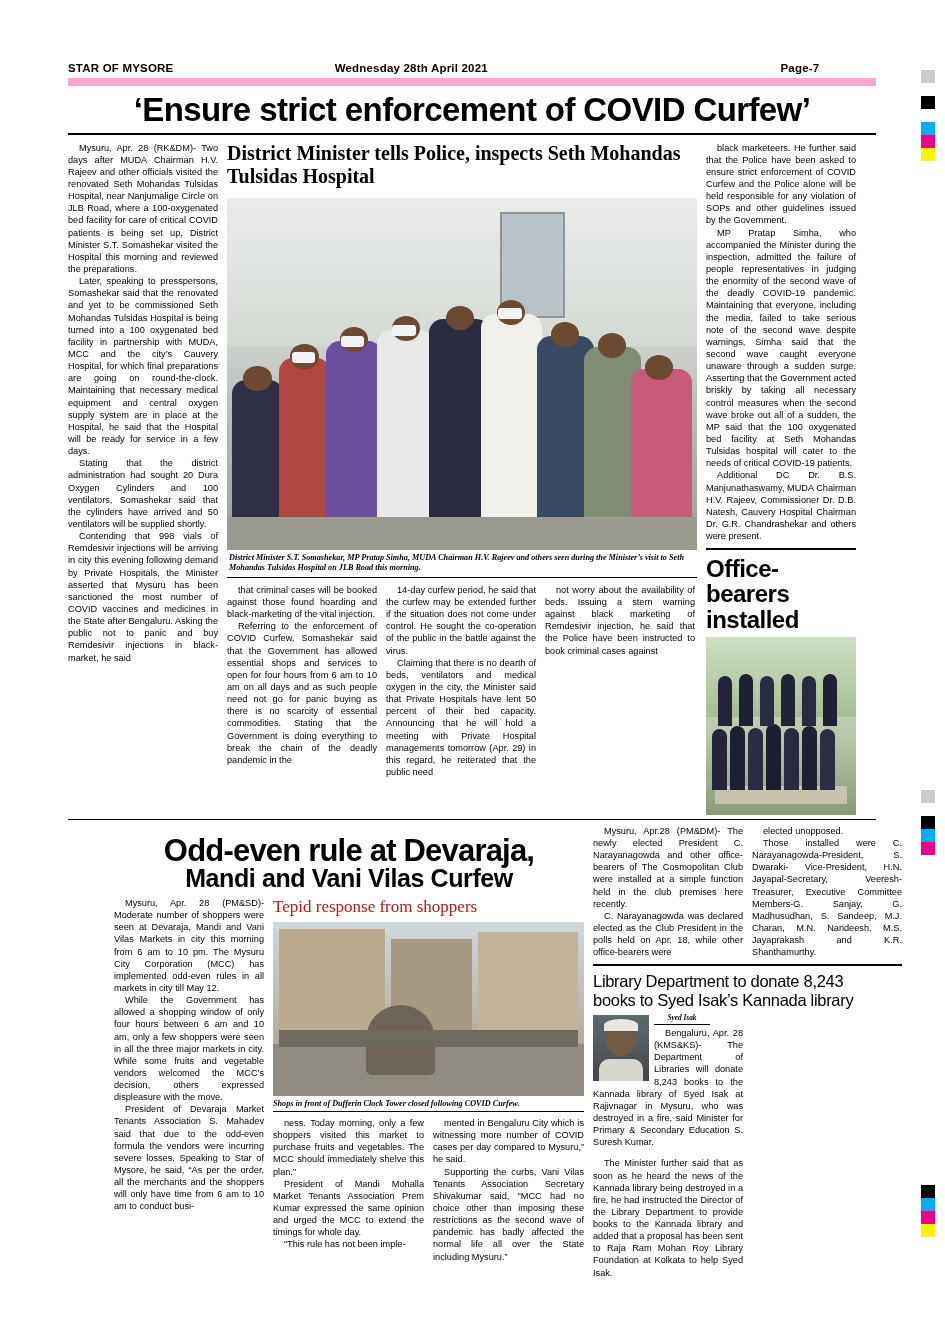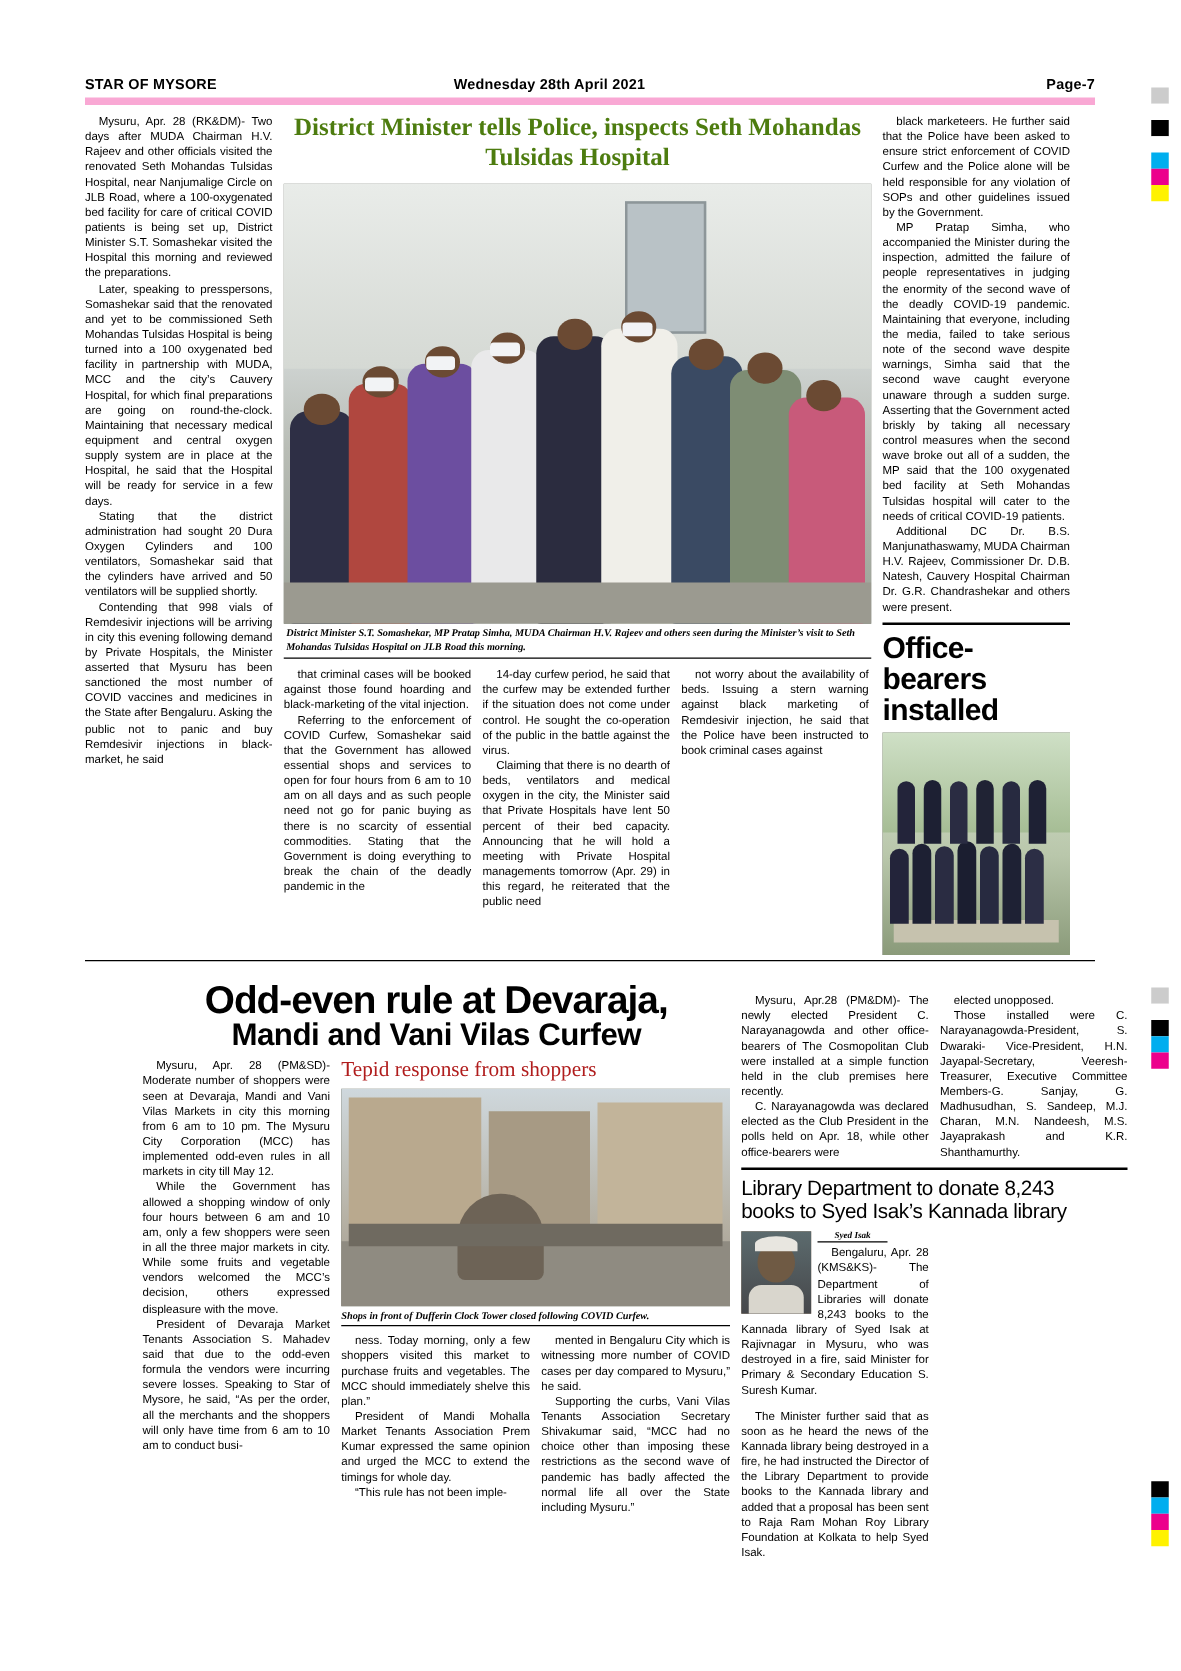--- a/index.html
+++ b/index.html
@@ -12,22 +12,22 @@
     overflow: hidden;
   }
   .page {
     position:absolute;
     left:68px; top:62px;
     width:808px; height:1215px;
     background:#fff;
   }
   
   .masthead {
-    display:flex; align-items:flex-end; justify-content:space-between;
-    border-bottom:6px solid #f9a8d4;
+    display:flex; align-items:flex-end; justify-content:flex-start;
+    border-bottom:8px solid #f9a8d4;
     padding-bottom:4px;
     font-size:11.5px; font-weight:bold;
     letter-spacing:0.2px;
   }
   .masthead .mh-left { width:33%; }
   .masthead .mh-center { width:40%; text-align:left; }
   .masthead .mh-right { width:20%; text-align:right; }
 
   
   .main-headline {
@@ -42,25 +42,25 @@
     padding-bottom:5px;
   }
 
   
   .top-zone { display:flex; gap:9px; margin-top:7px; }
   .col { font-size:9.2px; line-height:1.32; text-align:justify; }
   .col p { margin:0 0 0 0; text-indent:11px; }
   .col-narrow { width:150px; }
   .deck {
     font-family:"Liberation Serif", serif;
-    color:#4d7c0f;
+    color:#000000;
     font-weight:bold;
     font-size:20px;
     line-height:1.18;
-    text-align:center;
+    text-align:left;
     margin:0 0 9px 0;
   }
   .center-block { width:470px; }
   .photo {
     width:100%;
     background:#6b6f63;
     position:relative;
     overflow:hidden;
   }
   .photo-cap {
@@ -153,20 +153,21 @@
 </div>
 
 <div class="page">
 
   <div class="masthead">
     <div class="mh-left">STAR OF MYSORE</div>
     <div class="mh-center">Wednesday 28th April 2021</div>
     <div class="mh-right">Page-7</div>
   </div>
 
+  <div class="main-headline">‘Ensure strict enforcement of COVID Curfew’</div>
 
   <div class="top-zone">
 
     <div class="col col-narrow">
       <p>Mysuru, Apr. 28 (RK&amp;DM)- Two days after MUDA Chairman H.V. Rajeev and other officials visited the renovated Seth Mohandas Tulsidas Hospital, near Nanjumalige Circle on JLB Road, where a 100-oxygenated bed facility for care of critical COVID patients is being set up, District Minister S.T. Somashekar visited the Hospital this morning and reviewed the preparations.</p>
       <p>Later, speaking to presspersons, Somashekar said that the renovated and yet to be commissioned Seth Mohandas Tulsidas Hospital is being turned into a 100 oxygenated bed facility in partnership with MUDA, MCC and the city’s Cauvery Hospital, for which final preparations are going on round-the-clock. Maintaining that necessary medical equipment and central oxygen supply system are in place at the Hospital, he said that the Hospital will be ready for service in a few days.</p>
       <p>Stating that the district administration had sought 20 Dura Oxygen Cylinders and 100 ventilators, Somashekar said that the cylinders have arrived and 50 ventilators will be supplied shortly.</p>
       <p>Contending that 998 vials of Remdesivir injections will be arriving in city this evening following demand by Private Hospitals, the Minister asserted that Mysuru has been sanctioned the most number of COVID vaccines and medicines in the State after Bengaluru. Asking the public not to panic and buy Remdesivir injections in black-market, he said</p>
     </div>
 
@@ -283,21 +284,21 @@
             <div class="col" style="width:151px;">
               <p>mented in Bengaluru City which is witnessing more number of COVID cases per day compared to Mysuru,” he said.</p>
               <p>Supporting the curbs, Vani Vilas Tenants Association Secretary Shivakumar said, “MCC had no choice other than imposing these restrictions as the second wave of pandemic has badly affected the normal life all over the State including Mysuru.”</p>
             </div>
           </div>
         </div>
       </div>
     </div>
 
     <div style="width:320px;">
-      <div style="display:flex; gap:9px;margin-top:20px;">
+      <div style="display:flex; gap:9px;">
         <div class="col" style="width:150px;">
           <p>Mysuru, Apr.28 (PM&amp;DM)- The newly elected President C. Narayanagowda and other office-bearers of The Cosmopolitan Club were installed at a simple function held in the club premises here recently.</p>
           <p>C. Narayanagowda was declared elected as the Club President in the polls held on Apr. 18, while other office-bearers were</p>
         </div>
         <div class="col" style="width:150px;">
           <p>elected unopposed.</p>
           <p>Those installed were C. Narayanagowda-President, S. Dwaraki- Vice-President, H.N. Jayapal-Secretary, Veeresh-Treasurer, Executive Committee Members-G. Sanjay, G. Madhusudhan, S. Sandeep, M.J. Charan, M.N. Nandeesh, M.S. Jayaprakash and K.R. Shanthamurthy.</p>
         </div>
       </div>
 

